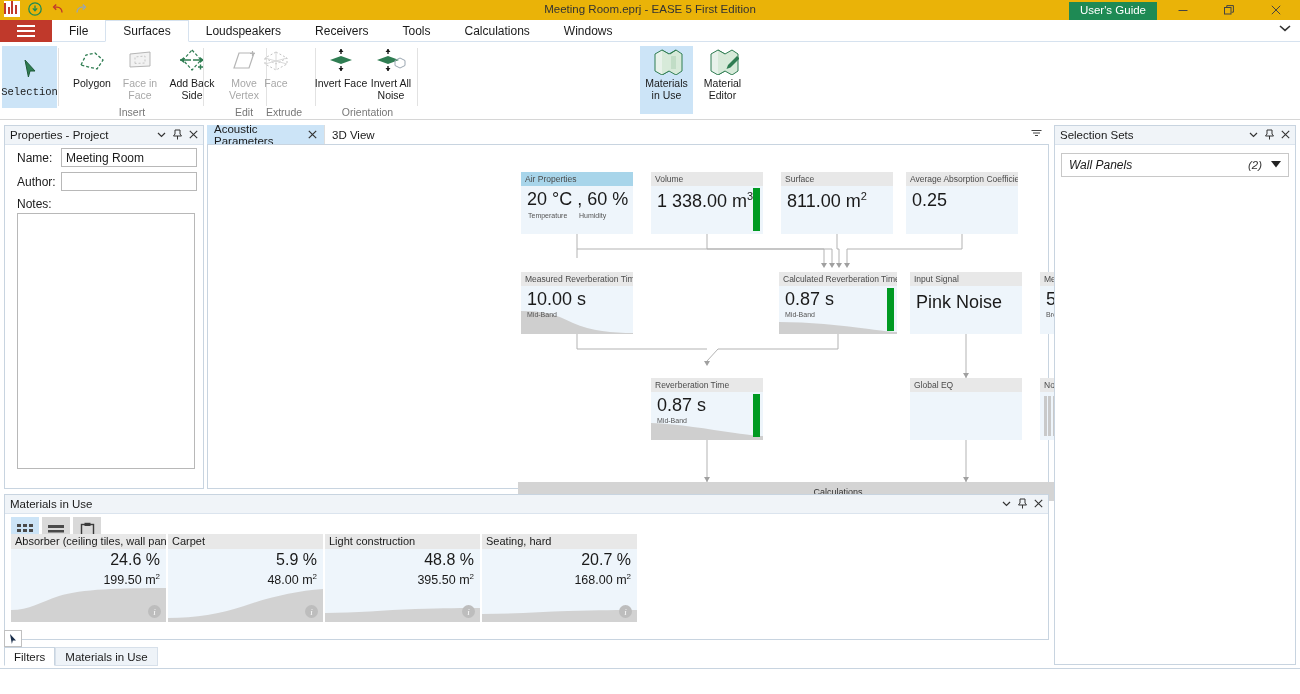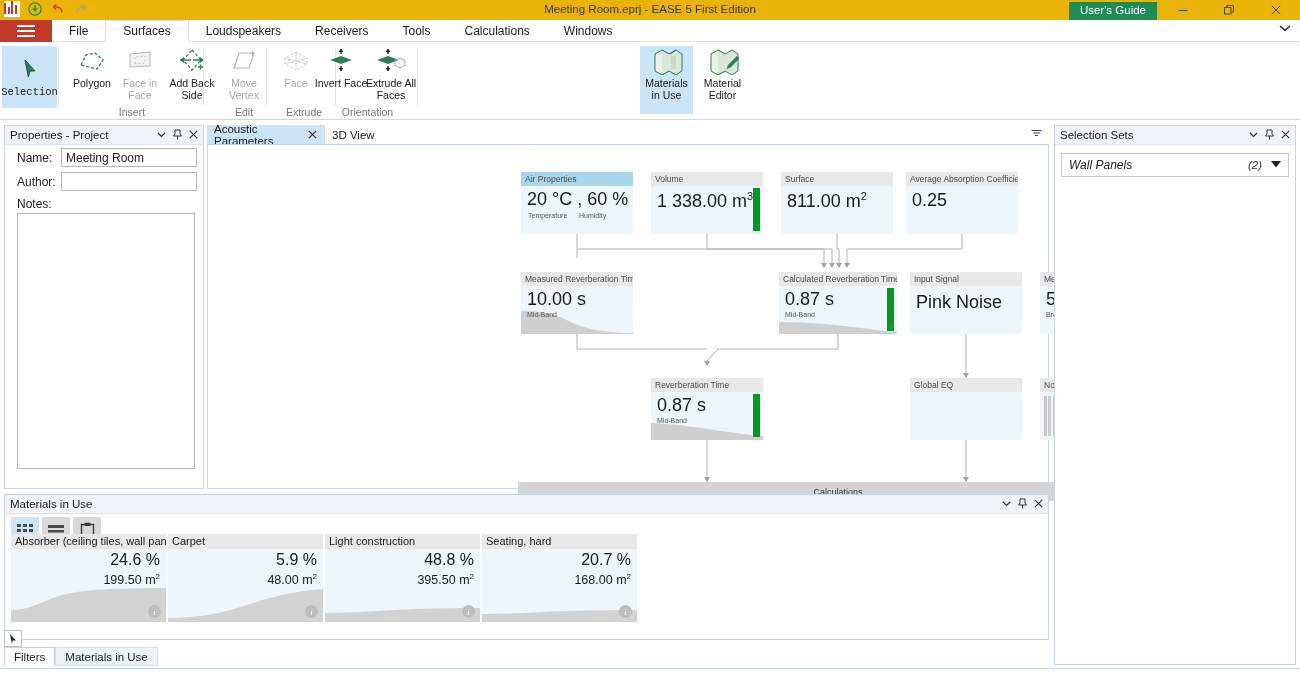--- a/index.html
+++ b/index.html
@@ -291,21 +291,21 @@
               <path d="M4 19L9 4h15L19 19z" fill="none" stroke="#b5b5b5" stroke-width="1.2"></path>
               <path d="M20 4.5h5M22.5 2v5" stroke="#b5b5b5" stroke-width="1.2"></path>
             </svg>
         </span>
         <span>Move Vertex</span>
       </div>
       <div class="glabel">Edit</div>
       <div class="gsep"></div>
     </div>
 
-    <div class="rgroup" style="left:272px; width:64px;">
+    <div class="rgroup" style="left:252px; width:64px;">
       <div class="rbtn disabled" style="left:-4px;">
         <span class="ricon">
           <svg width="28" height="24" viewBox="0 0 28 24">
               <path d="M14 3l11 6-11 6L3 9z" fill="none" stroke="#c3c3c3" stroke-width="1" stroke-dasharray="2 2"></path>
               <path d="M3 9v6l11 6 11-6V9" fill="none" stroke="#c3c3c3" stroke-width="1" stroke-dasharray="2 2"></path>
               <path d="M14 3v18M3 9l22 6M25 9L3 15" stroke="#d0d0d0" stroke-width=".8"></path>
             </svg>
         </span>
         <span>Face</span>
       </div>
@@ -326,21 +326,21 @@
       </div>
       <div class="rbtn" style="left:46px;">
         <span class="ricon">
           <svg width="32" height="26" viewBox="0 0 32 26">
               <path d="M13 8l11 4-11 4-11-4z" fill="#2f7d52"></path>
               <path d="M13 1v5M13 18v5" stroke="#1a1a1a" stroke-width="1.4"></path>
               <path d="M13 1l-2.5 3h5zM13 23l-2.5-3h5z" fill="#1a1a1a"></path>
               <path d="M25 10l5 2.5v5L25 20l-5-2.5v-5z" fill="none" stroke="#9aa6b1" stroke-width="1"></path>
             </svg>
         </span>
-        <span>Extrude All Faces</span>
+        <span>Invert All Noise</span>
       </div>
       <div class="glabel">Orientation</div>
       <div class="gsep"></div>
     </div>
 
 
     <div class="rgroup" style="left:638px; width:113px;">
       <div class="rbtn sel" style="left:2px; top:4px; width:53px; height:68px;">
         <span class="ricon">
           <svg width="32" height="28" viewBox="0 0 32 28">

